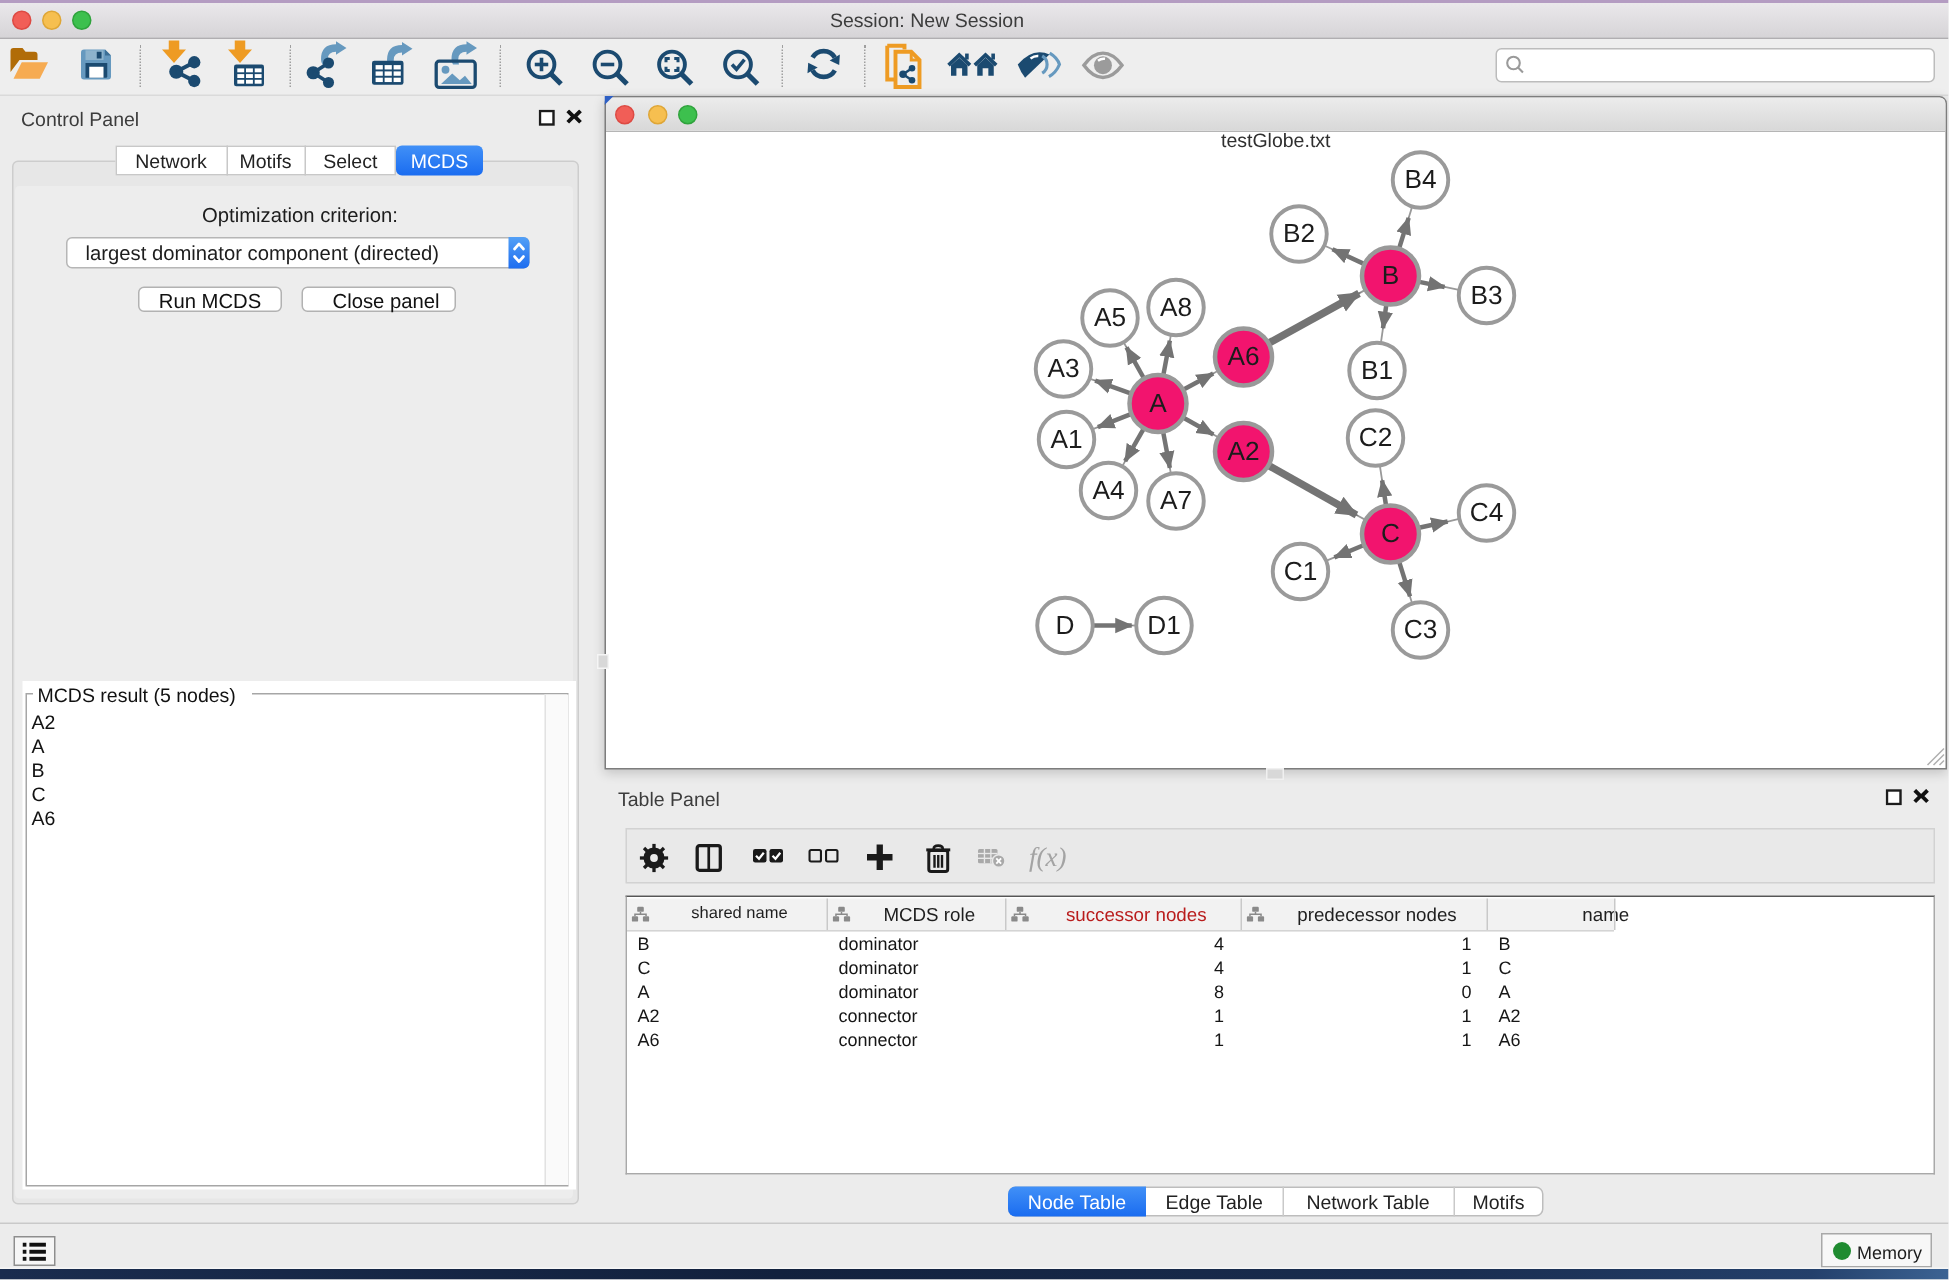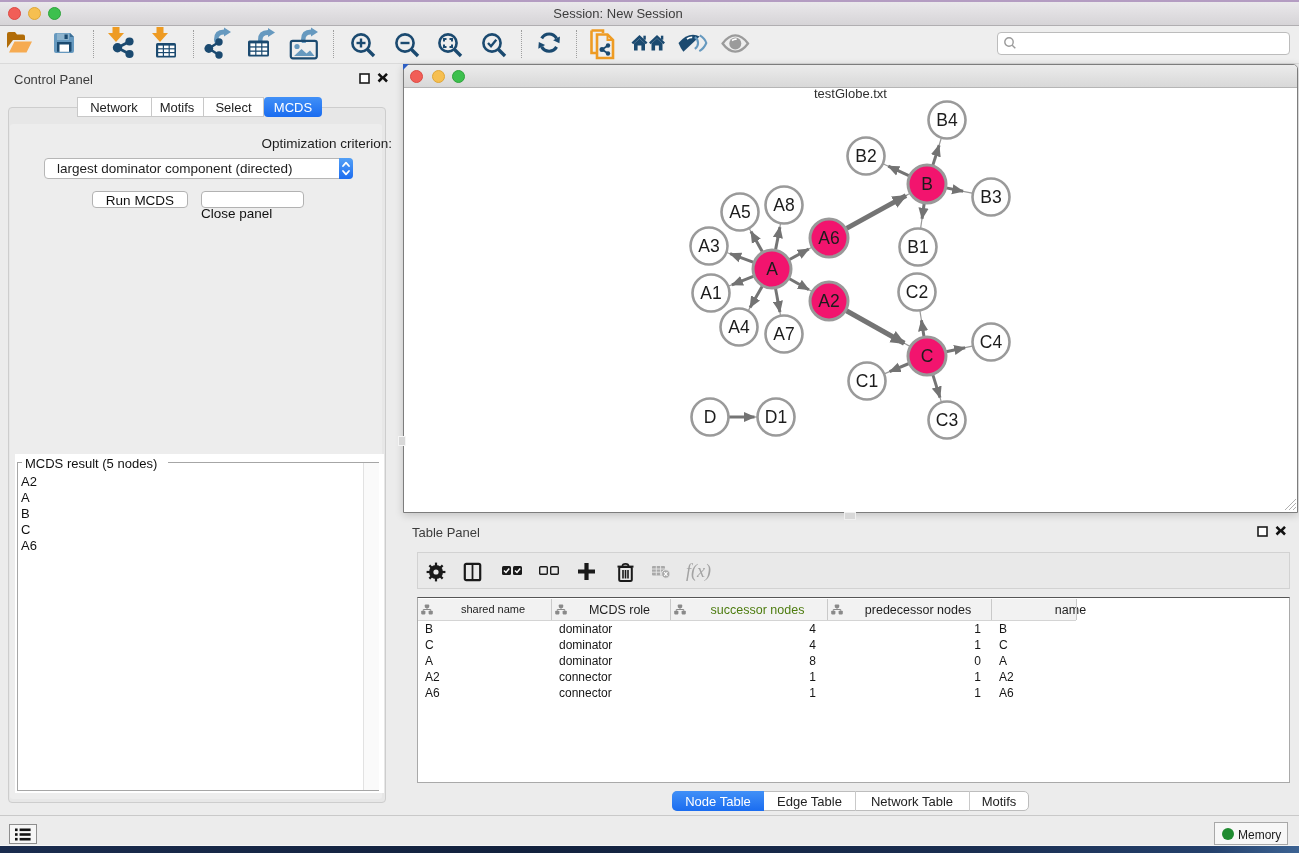--- a/index.html
+++ b/index.html
@@ -174,32 +174,32 @@
 
 <div class="abs" style="left:77px;top:97px;width:187px;height:20px;background:#ffffff;border:1px solid #c8c8c8;box-sizing:border-box;"></div>
 <div class="abs ttl" style="left:77px;top:100px;width:74px;text-align:center;color:#222;">Network</div>
 <div class="abs" style="left:151px;top:97px;width:1px;height:20px;background:#c8c8c8;"></div>
 <div class="abs ttl" style="left:151px;top:100px;width:52px;text-align:center;color:#222;">Motifs</div>
 <div class="abs" style="left:203px;top:97px;width:1px;height:20px;background:#c8c8c8;"></div>
 <div class="abs ttl" style="left:203px;top:100px;width:61px;text-align:center;color:#222;">Select</div>
 <div class="abs" style="left:264px;top:97px;width:58px;height:20px;background:linear-gradient(#4190f7,#1a6cf0);border-radius:4px;"></div>
 <div class="abs ttl" style="left:264px;top:100px;width:58px;text-align:center;color:#ffffff;">MCDS</div>
 
-<div class="abs ttl" style="left:8px;top:136px;width:384px;text-align:right;color:#1d1d1d;font-size:13.5px;">Optimization criterion:</div>
+<div class="abs ttl" style="left:8px;top:136px;width:384px;text-align:center;color:#1d1d1d;font-size:13.5px;">Optimization criterion:</div>
 <div class="abs" style="left:44px;top:158px;width:309px;height:21px;background:#ffffff;border:1px solid #b6b6b6;border-radius:4px;box-sizing:border-box;"></div>
 <div class="abs ttl" style="left:57px;top:161px;font-size:13.5px;color:#1d1d1d;">largest dominator component (directed)</div>
 <div class="abs" style="left:339px;top:158px;width:14px;height:21px;background:linear-gradient(#53a0f6,#1d6df0);border-radius:0 4px 4px 0;"></div>
 <svg class="abs" style="left:340px;top:161px;" width="12" height="15" viewBox="0 0 12 15">
  <path d="M3 5 L6 1.6 L9 5" fill="none" stroke="#fff" stroke-width="1.8" stroke-linecap="round" stroke-linejoin="round"></path>
  <path d="M3 10 L6 13.4 L9 10" fill="none" stroke="#fff" stroke-width="1.8" stroke-linecap="round" stroke-linejoin="round"></path>
 </svg>
 <div class="abs" style="left:92px;top:191px;width:96px;height:17px;background:#ffffff;border:1px solid #b2b2b2;border-radius:4px;box-sizing:border-box;"></div>
 <div class="abs ttl" style="left:92px;top:193px;width:96px;text-align:center;color:#111;font-size:13.5px;">Run MCDS</div>
 <div class="abs" style="left:201px;top:191px;width:103px;height:17px;background:#ffffff;border:1px solid #b2b2b2;border-radius:4px;box-sizing:border-box;"></div>
-<div class="abs ttl" style="left:201px;top:206px;width:92px;text-align:left;color:#111;font-size:13.5px;">Close panel</div>
+<div class="abs ttl" style="left:201px;top:193px;width:92px;text-align:right;color:#111;font-size:13.5px;">Close panel</div>
 
 <div class="abs" style="left:15px;top:454px;width:369px;height:339px;background:#ffffff;"></div>
 <div class="abs" style="left:17px;top:462px;width:362px;height:329px;border:1px solid #a6a6a6;box-sizing:border-box;"></div>
 <div class="abs" style="left:22px;top:455px;width:146px;height:14px;background:#ffffff;"></div>
 <div class="abs ttl" style="left:25px;top:456px;color:#111;">MCDS result (5 nodes)</div>
 <div class="abs" style="left:363px;top:463px;width:15px;height:327px;background:#fafafa;border-left:1px solid #e2e2e2;"></div>
 <div class="abs ttl" style="left:21px;top:474px;color:#111;line-height:16px;">A2<br>A<br>B<br>C<br>A6</div>
 
 <div class="abs" style="left:403px;top:64px;width:895px;height:449px;background:#ffffff;border:1px solid #7d7d7d;border-radius:5px 5px 0 0;box-sizing:border-box;box-shadow:0 2px 8px rgba(0,0,0,0.18);"></div>
 <div class="abs" style="left:404px;top:65px;width:893px;height:22px;background:linear-gradient(#ececec,#d8d8d8);border-bottom:1px solid #b5b5b5;border-radius:4px 4px 0 0;"></div>
@@ -400,21 +400,21 @@
     <div class="abs" style="left:569px;top:603px;width:101px;text-align:center;font-size:12.5px;color:#1e1e1e;">MCDS role</div>
     <div class="abs" style="left:670px;top:599px;width:1px;height:21px;background:#c9c9c9;"></div>
     <div class="abs" style="left:674px;top:604px;">
       <svg width="12" height="11" viewBox="0 0 12 11">
         <rect x="3.8" y="0.5" width="4.4" height="3.4" rx="0.8" fill="#8a8a8a"></rect>
         <rect x="0.2" y="6.8" width="4.2" height="3.6" rx="0.8" fill="#8a8a8a"></rect>
         <rect x="7.6" y="6.8" width="4.2" height="3.6" rx="0.8" fill="#8a8a8a"></rect>
         <path d="M6 4 L6 5.5 M2.3 6.8 L2.3 5.5 L9.7 5.5 L9.7 6.8" stroke="#8a8a8a" stroke-width="1" fill="none"></path>
       </svg>
     </div>
-    <div class="abs" style="left:688px;top:603px;width:139px;text-align:center;font-size:12.5px;color:#4d7c0f;">successor nodes</div>
+    <div class="abs" style="left:688px;top:603px;width:139px;text-align:center;font-size:12.5px;color:#b91c1c;">successor nodes</div>
     <div class="abs" style="left:827px;top:599px;width:1px;height:21px;background:#c9c9c9;"></div>
     <div class="abs" style="left:831px;top:604px;">
       <svg width="12" height="11" viewBox="0 0 12 11">
         <rect x="3.8" y="0.5" width="4.4" height="3.4" rx="0.8" fill="#8a8a8a"></rect>
         <rect x="0.2" y="6.8" width="4.2" height="3.6" rx="0.8" fill="#8a8a8a"></rect>
         <rect x="7.6" y="6.8" width="4.2" height="3.6" rx="0.8" fill="#8a8a8a"></rect>
         <path d="M6 4 L6 5.5 M2.3 6.8 L2.3 5.5 L9.7 5.5 L9.7 6.8" stroke="#8a8a8a" stroke-width="1" fill="none"></path>
       </svg>
     </div>
     <div class="abs" style="left:845px;top:603px;width:146px;text-align:center;font-size:12.5px;color:#1e1e1e;">predecessor nodes</div>

